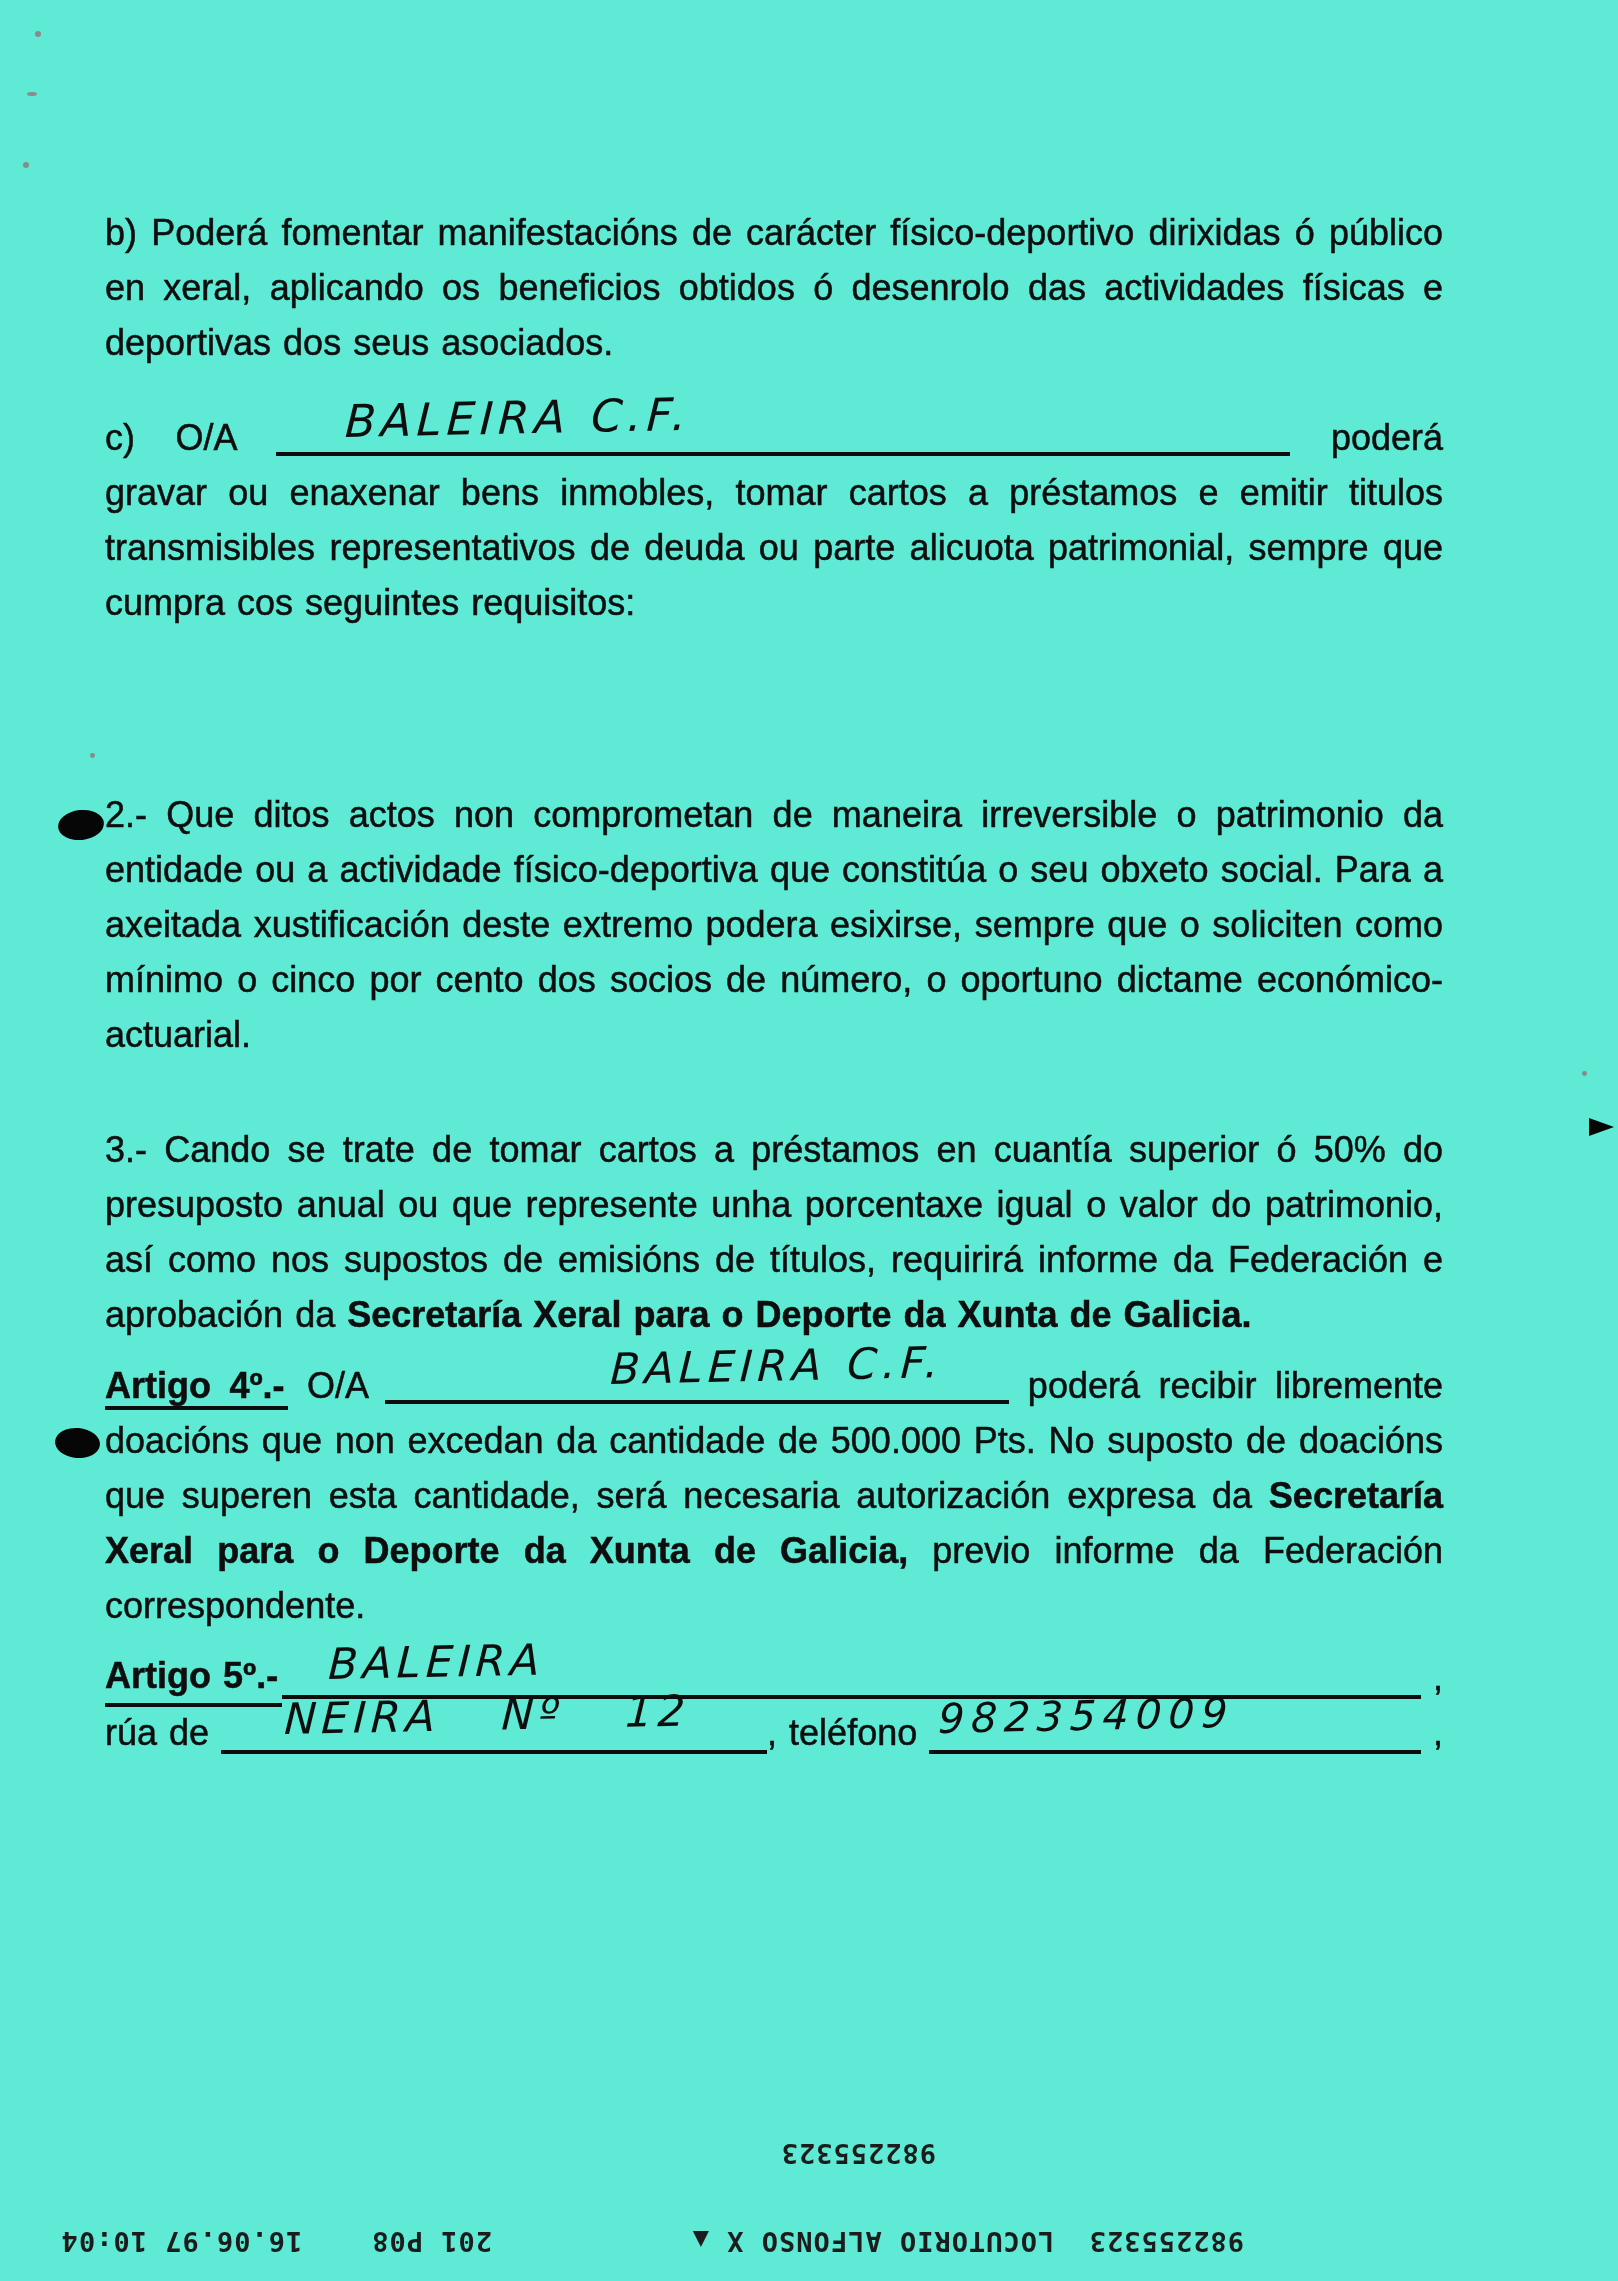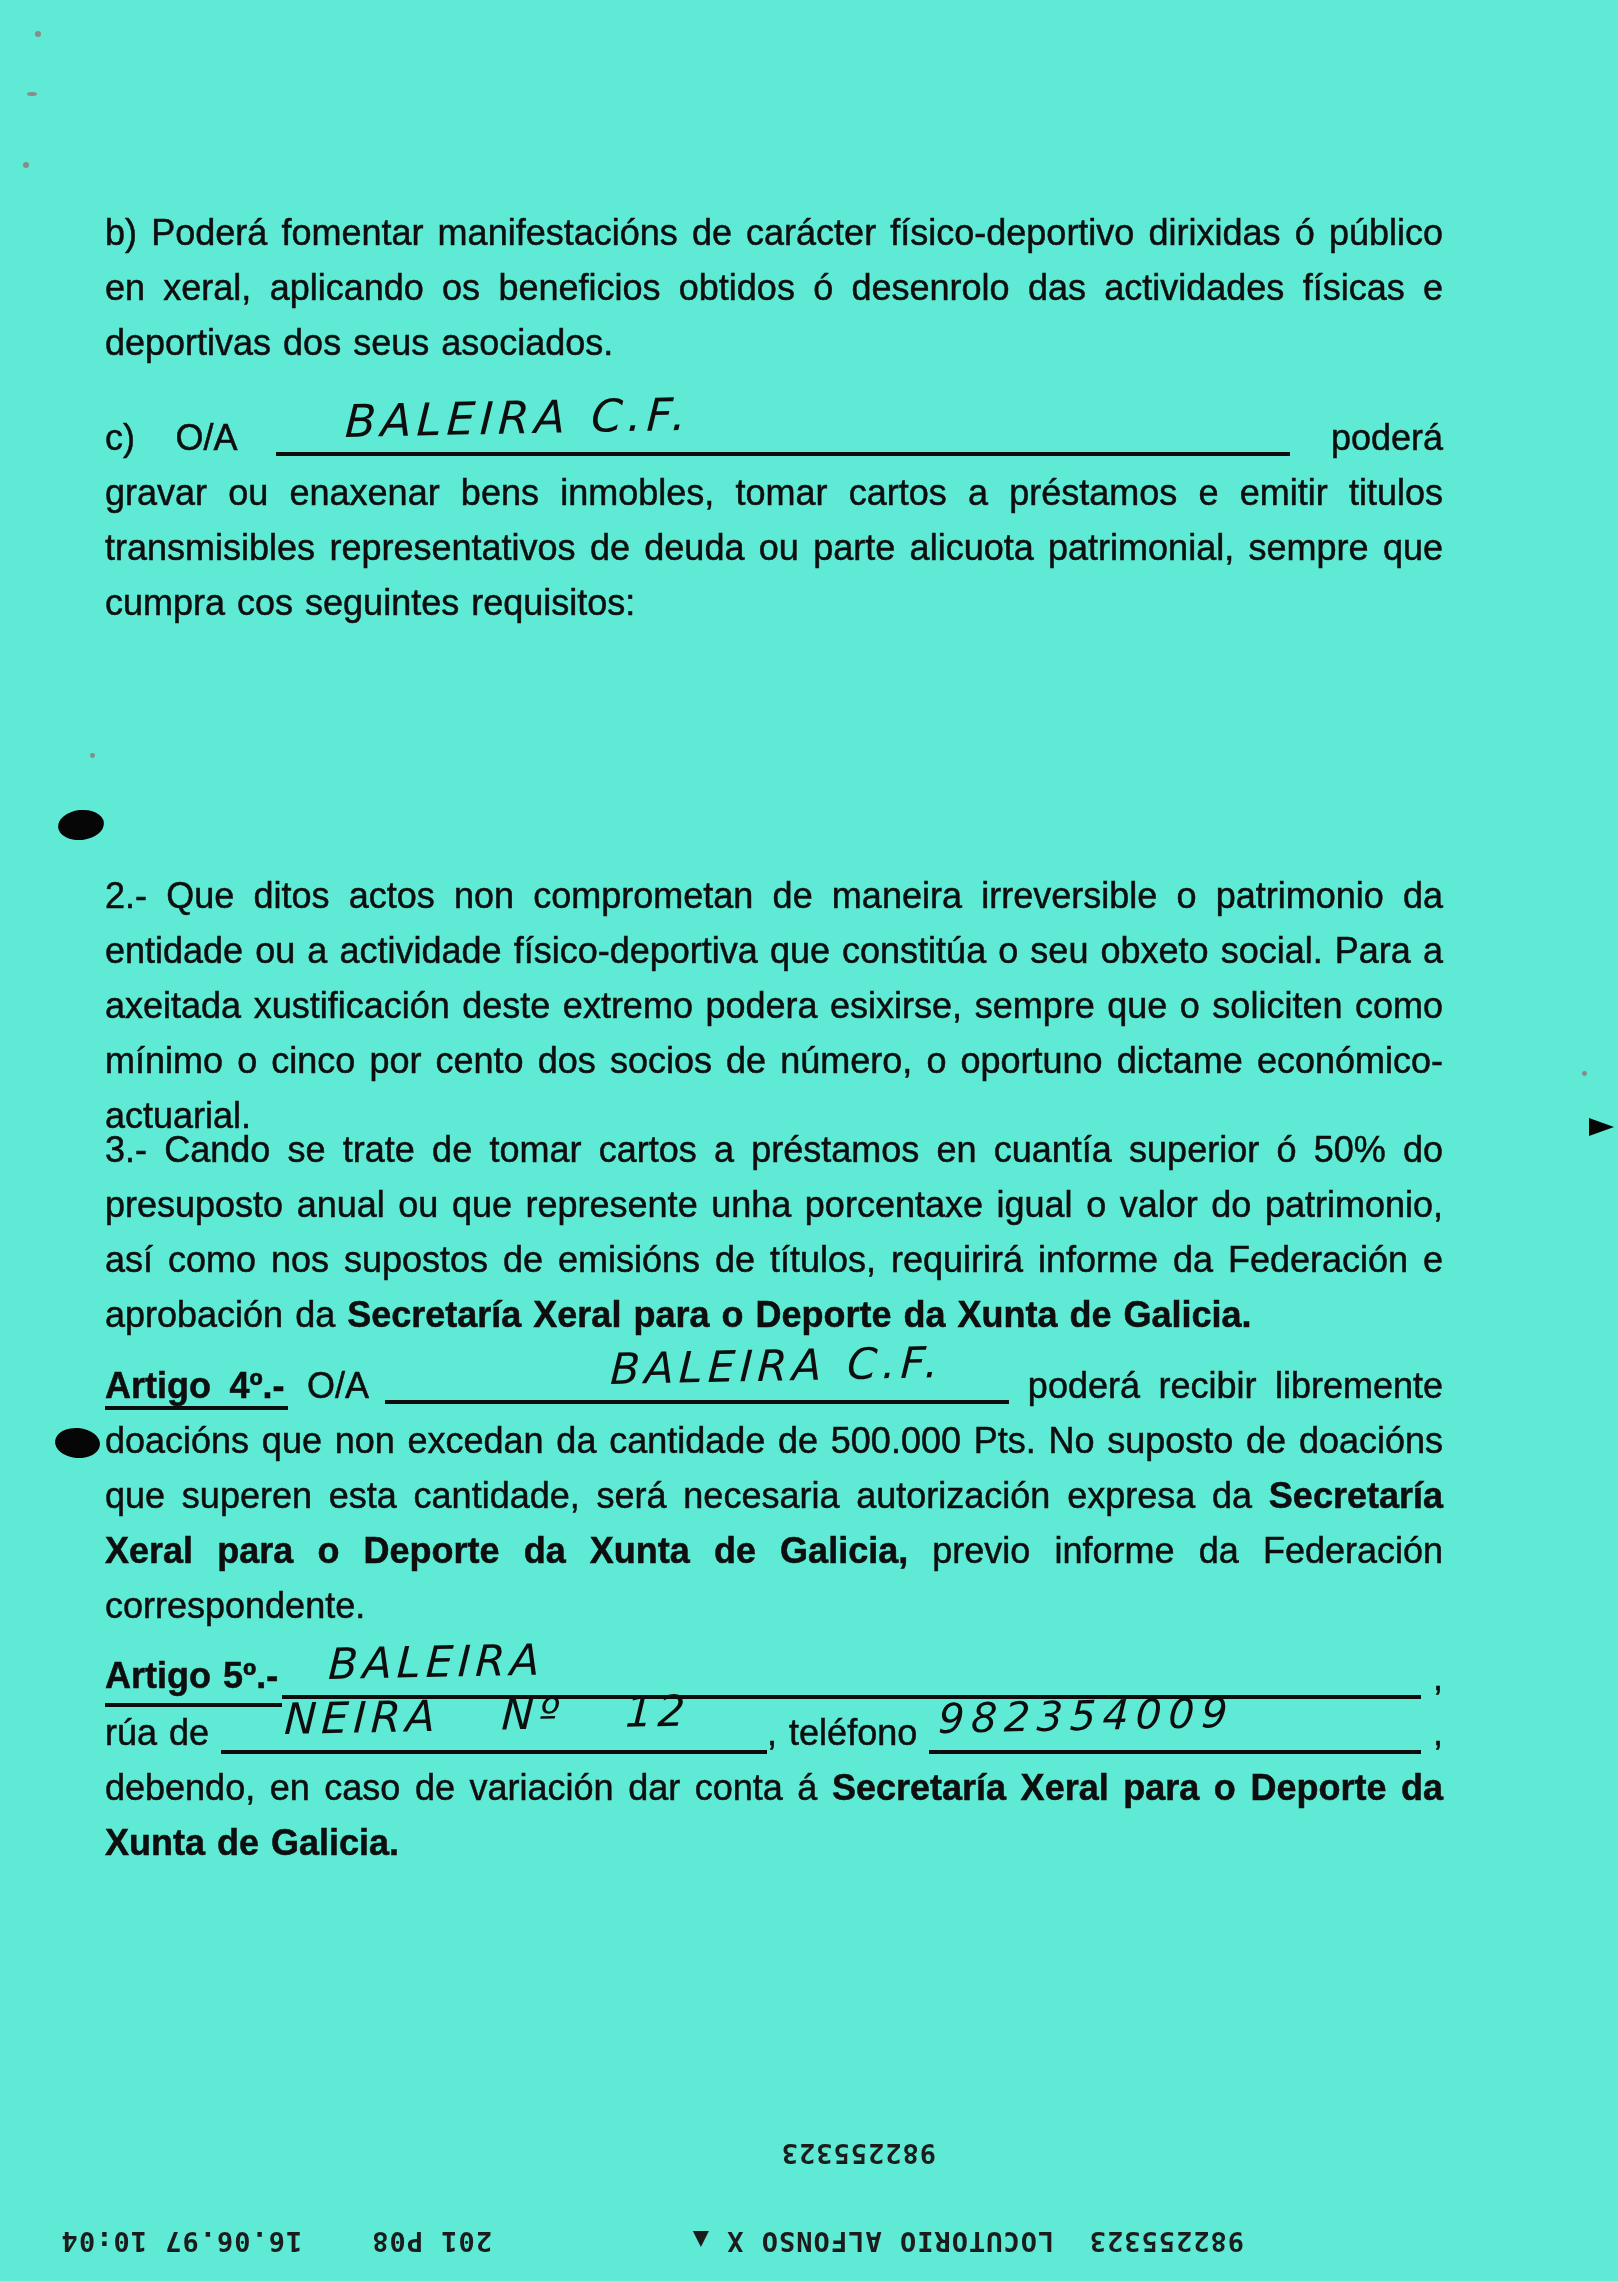--- a/index.html
+++ b/index.html
@@ -115,42 +115,39 @@
   </div>
 
   <div class="para" style="top:410px">
     <span>c) O/A</span>
     <span class="blank w-c"><span class="hand hand-c">BALEIRA C.F.</span></span>
     <span>poderá</span>
     <span>gravar ou enaxenar bens inmobles, tomar cartos a préstamos e emitir titulos transmisibles representativos de deuda ou parte alicuota patrimonial, sempre que cumpra cos seguintes requisitos:</span>
   </div>
 
 
-  <div class="para" style="top:868px">
+  <div class="para" style="top:787px">
     <span>2.- Que ditos actos non comprometan de maneira irreversible o patrimonio da entidade ou a actividade físico-deportiva que constitúa o seu obxeto social. Para a axeitada xustificación deste extremo podera esixirse, sempre que o soliciten como mínimo o cinco por cento dos socios de número, o oportuno dictame económico-actuarial.</span>
   </div>
 
   <div class="para" style="top:1122px">
     <span>3.- Cando se trate de tomar cartos a préstamos en cuantía superior ó 50% do presuposto anual ou que represente unha porcentaxe igual o valor do patrimonio, así como nos supostos de emisións de títulos, requirirá informe da Federación e aprobación da </span><span class="b">Secretaría Xeral para o Deporte da Xunta de Galicia.</span>
   </div>
 
   <div class="para" style="top:1358px">
     <span class="art-label">Artigo 4º.-</span><span> O/A </span><span class="blank w-a4"><span class="hand hand-a4">BALEIRA C.F.</span></span><span> poderá recibir </span><span>libremente doacións que non excedan da cantidade de 500.000 Pts. No suposto de doacións que superen esta cantidade, será necesaria autorización expresa da </span><span class="b">Secretaría Xeral para o Deporte da Xunta de Galicia,</span><span> previo informe da Federación correspondente.</span>
   </div>
 
   <div class="para" style="top:1650px">
     <div class="a5line">
       <span class="art-label">Artigo 5º.-</span><span class="fblank fb-grow"><span class="hand hand-place">BALEIRA</span></span><span> ,</span>
     </div>
     <div class="a5line">
       <span>rúa de </span><span class="fblank fb-street"><span class="hand hand-street">NEIRA Nº 12</span></span><span>, teléfono </span><span class="fblank fb-grow"><span class="hand hand-phone">982354009</span></span><span> ,</span>
     </div>
-    <div>
-      <span>debendo, en caso de variación dar conta á </span><span class="b">Secretaría Xeral para o Deporte da Xunta de Galicia.</span>
-    </div>
   </div>
 
 
   <div class="fax fax-num">982255323</div>
   <div class="fax fax-left">201 P08    16.06.97 10:04</div>
   <div class="fax fax-right">982255323  LOCUTORIO ALFONSO X ▲</div>
 
 </div>
 
 

